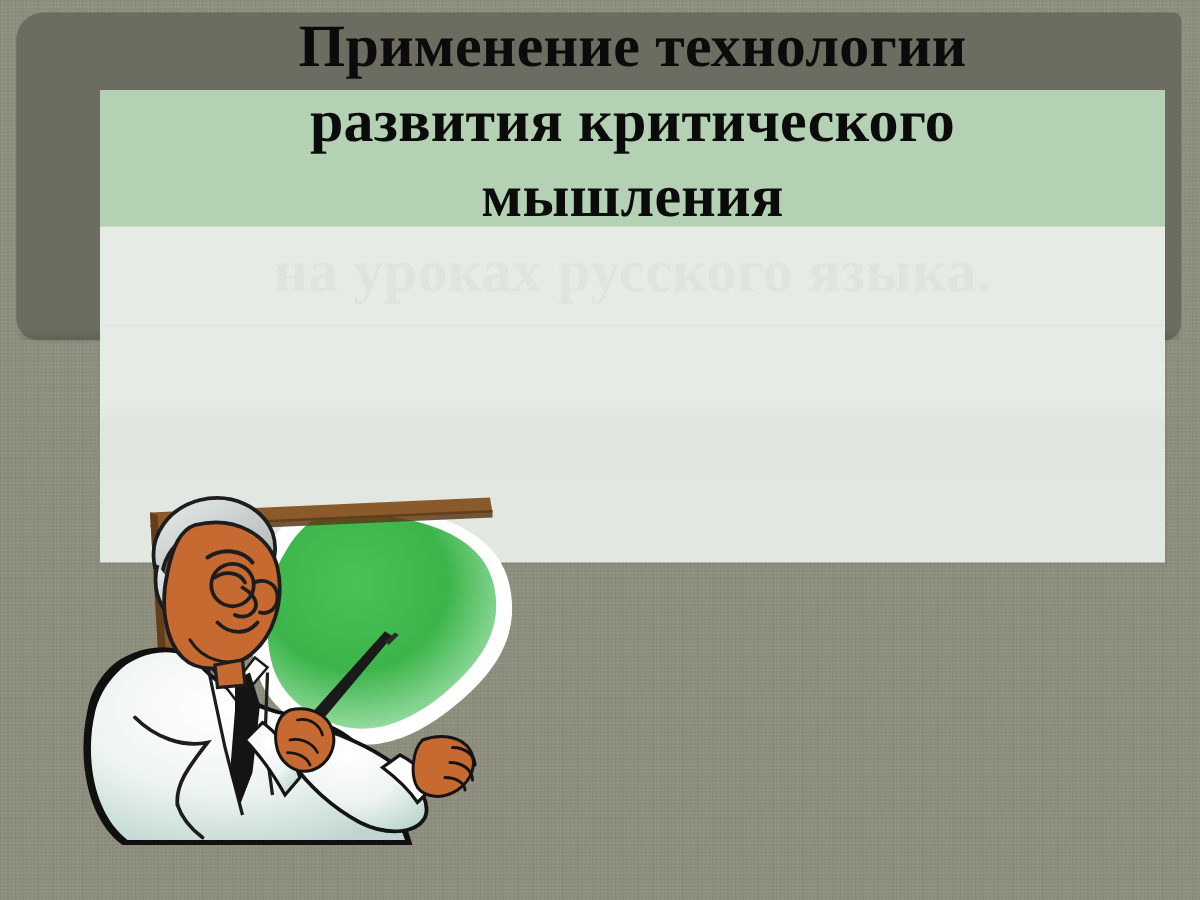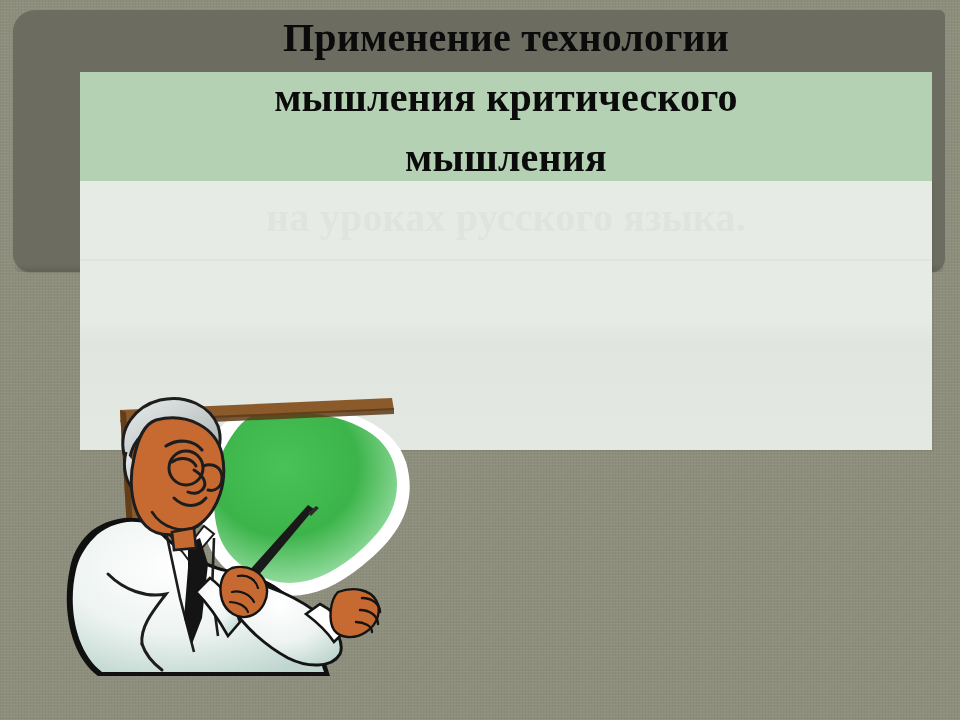--- a/index.html
+++ b/index.html
@@ -48,21 +48,21 @@
   #light-panel:before{
     content:"";position:absolute;left:0;right:0;top:78px;height:2px;
     background:rgba(0,0,0,.025);
   }
 
   
   #title-block{
     position:absolute;left:80px;top:8px;width:852px;
     text-align:center;
     font-weight:bold;
-    font-size:40px;
+    font-size:48px;
     line-height:60px;
     letter-spacing:.2px;
   }
   .tline{display:block;white-space:nowrap;}
   .tline.l1{color:#0b0b0b;}
   .tline.l2{color:#0b0b0b;}
   
   .tline.l3{color:#0b0b0b;position:relative;}
   .tline.l4{color:#dfe4de;}
 
@@ -88,21 +88,21 @@
 <div id="slide">
 
   <div id="dark-panel"></div>
 
   <div id="green-panel"></div>
 
   <div id="light-panel"></div>
 
   <div id="title-block">
     <span class="tline l1">Применение технологии</span>
-    <span class="tline l2">мышления критического</span>
+    <span class="tline l2">развития критического</span>
     <span class="tline l3">мышления</span>
     <span class="tline l4">на уроках русского языка.</span>
   </div>
 
   <div id="ghost-layer">
     <div id="ghost-inner">
 
       <span class="g3">мышления</span>
       <span class="g4">на уроках русского языка.</span>
     </div>

